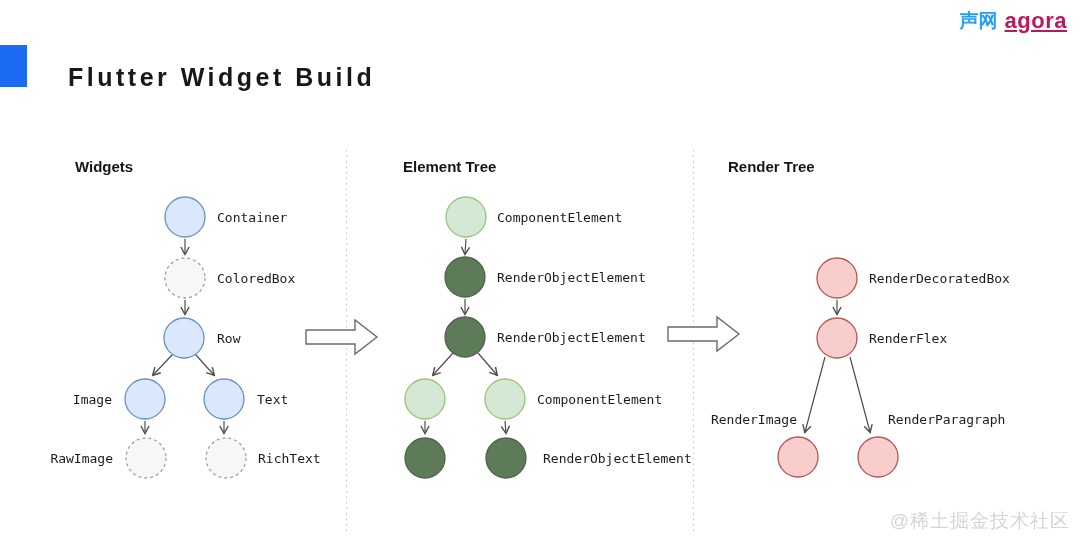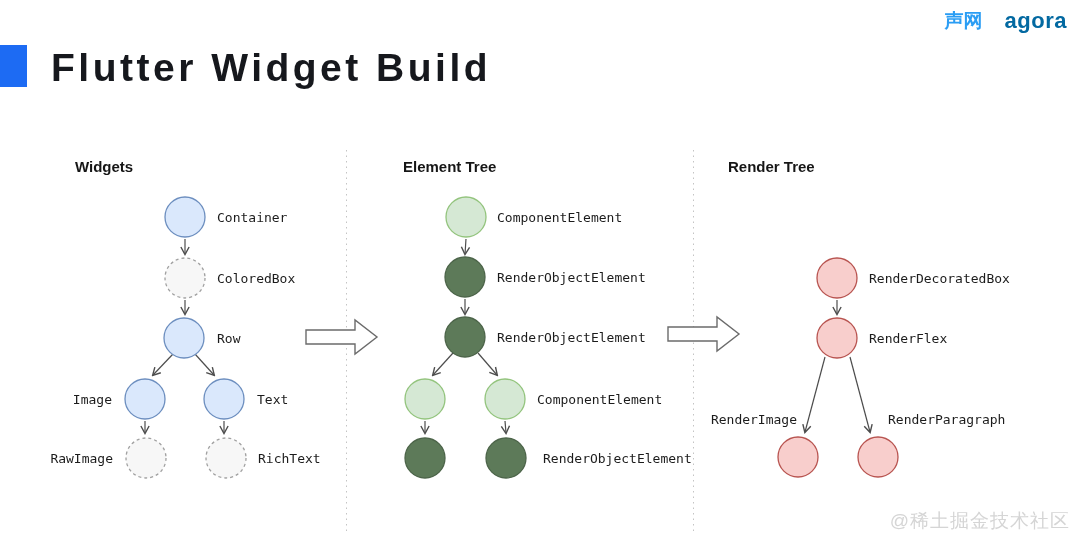--- a/index.html
+++ b/index.html
@@ -2,25 +2,25 @@
 <html><head>
 <meta charset="utf-8">
 <style>
   html,body{margin:0;padding:0;}
   body{
     width:1080px;height:546px;position:relative;overflow:hidden;
     background:#ffffff;font-family:"Liberation Sans",sans-serif;
   }
   
   .accent-square{position:absolute;left:0;top:45px;width:27px;height:42px;background:#1d6bf3;}
-  .page-title{position:absolute;left:51px;top:46px;margin:0;font-size:39px;font-weight:700;
+  .page-title{position:absolute;left:51px;top:46px;margin:17px;font-size:25px;font-weight:700;
     letter-spacing:3.5px;color:#16181d;font-family:"Liberation Sans",sans-serif;text-align:right;}
-  .logo{position:absolute;top:8px;right:13px;display:flex;align-items:center;gap:22px;}
+  .logo{position:absolute;top:8px;right:13px;display:flex;align-items:center;gap:7px;}
   .logo-cn{font-size:19px;font-weight:700;color:#2a9df4;}
-  .logo-en{font-size:22px;font-weight:600;color:#0369a1;letter-spacing:.5px;line-height:1;}
+  .logo-en{font-size:22px;font-weight:600;color:#be185d;letter-spacing:.5px;line-height:1;text-decoration:underline;}
   
   .diagram{position:absolute;left:0;top:0;width:1080px;height:546px;}
   .heading{font:600 15px "Liberation Sans",sans-serif;fill:#161616;}
   .lbl{font:13px "DejaVu Sans Mono",monospace;fill:#1c1c1c;}
   .sep{stroke:#c4c4c4;stroke-width:1;stroke-dasharray:1.5 4;fill:none;}
   .flow-arrow{fill:#ffffff;stroke:#6b6b6b;stroke-width:1.4;stroke-linejoin:miter;}
   .edge{stroke:#4d4d4d;stroke-width:1.2;fill:none;marker-end:url(#ah);}
   circle{stroke-width:1.3;}
   .c-blue{fill:#dae8fc;stroke:#6c8ebf;}
   .c-dash{fill:#f7f7f7;stroke:#a0a0a0;stroke-dasharray:3 3;}

